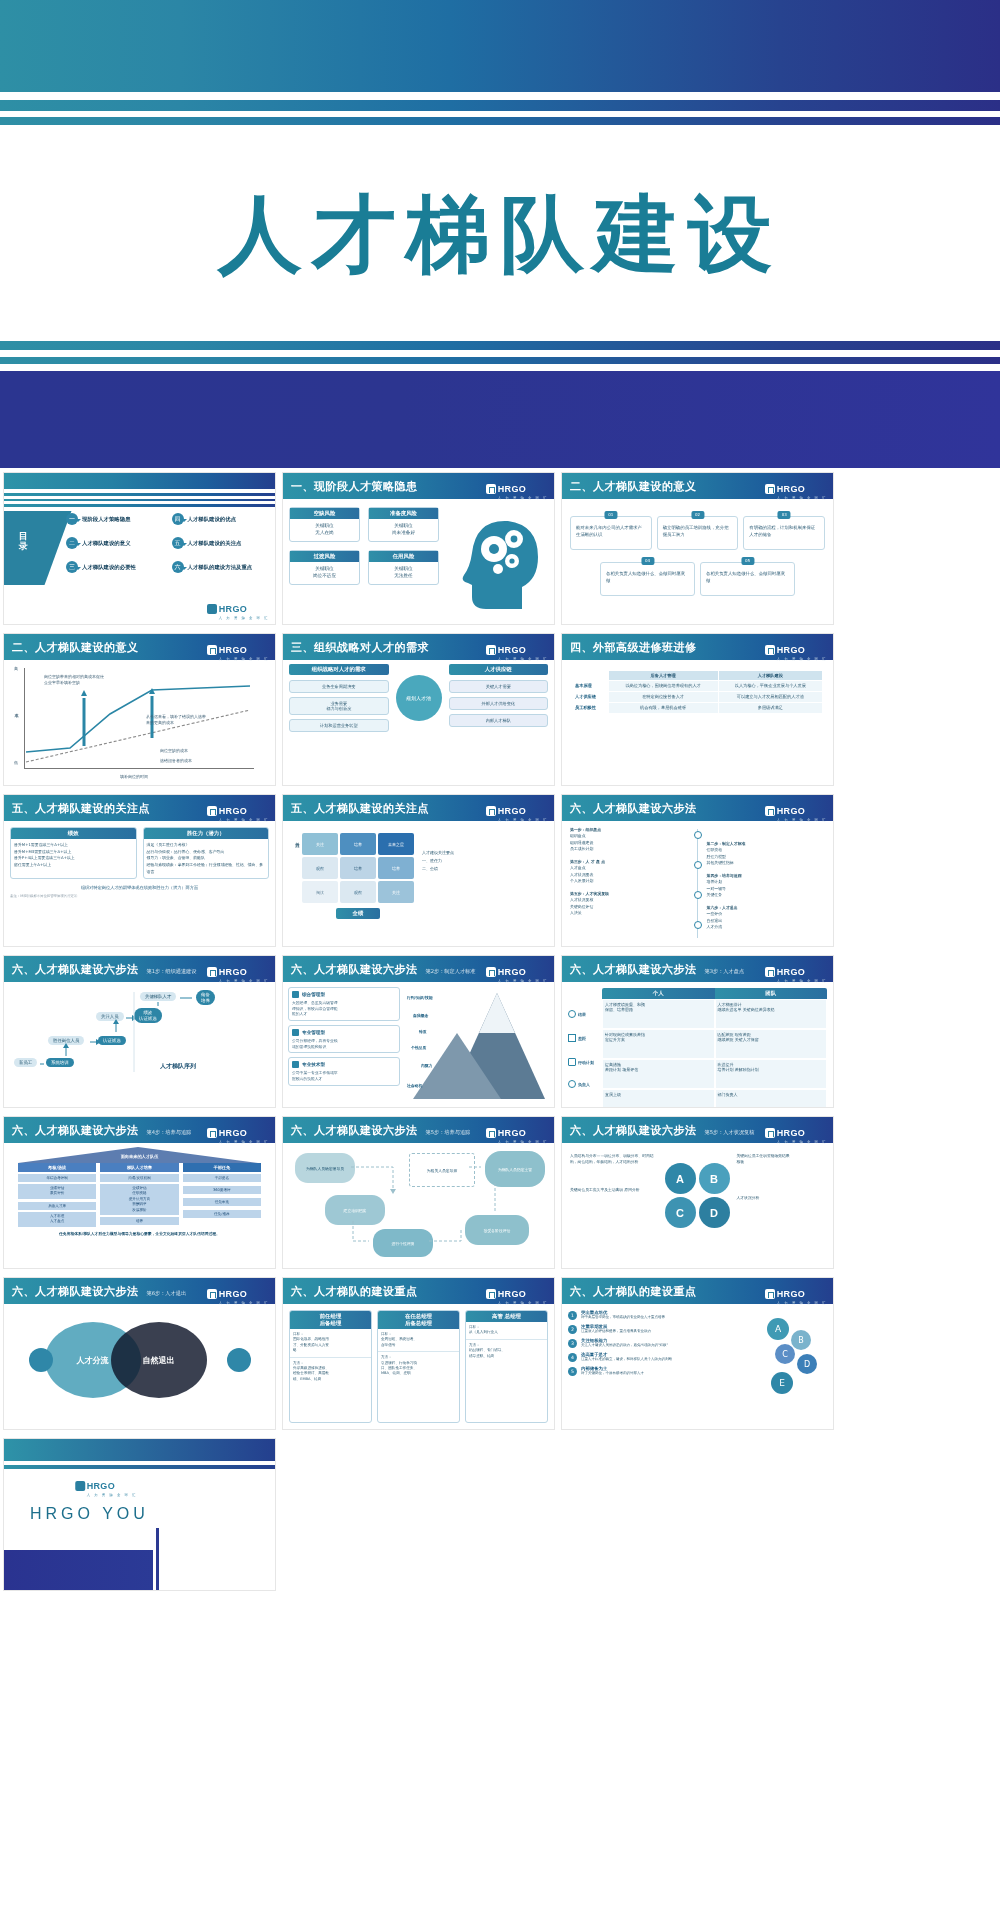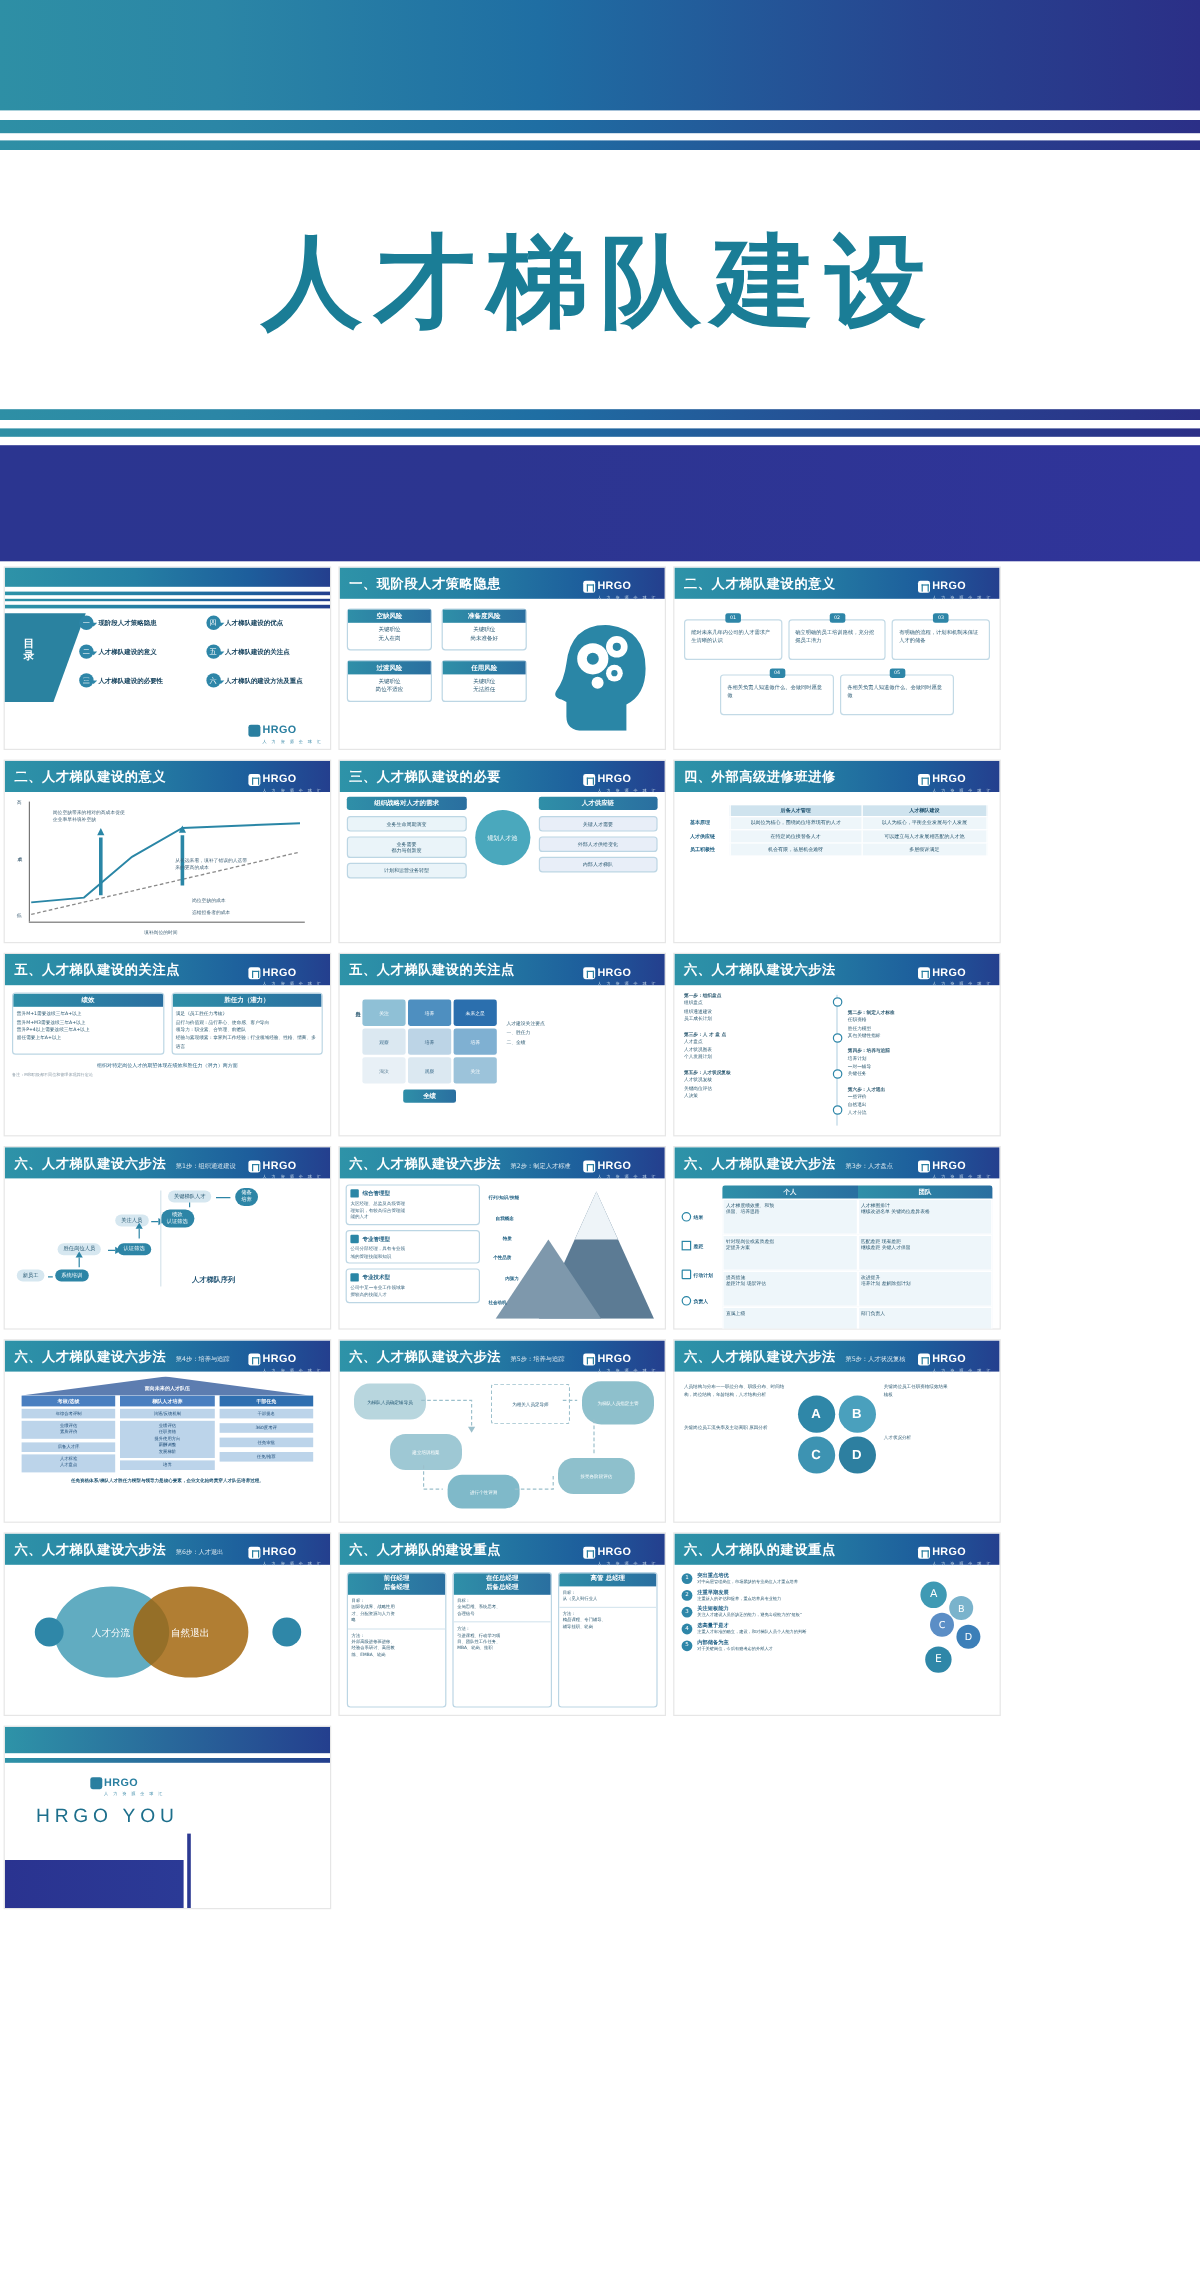--- a/index.html
+++ b/index.html
@@ -93,21 +93,21 @@
   table.tb td{background:#eef6fa;padding:2px;border:1px solid #fff;text-align:center;line-height:1.4;}
 
   
   .two-col{display:flex;gap:6px;}
   .two-col>div{flex:1;border:1px solid #bcd6e4;border-radius:3px;overflow:hidden;}
   .tl-dot{width:6px;height:6px;border-radius:50%;border:1.4px solid #2e86a8;background:#fff;}
 
   
   .venn{position:relative;width:190px;height:78px;margin:14px auto 0;}
   .venn .c{position:absolute;width:96px;height:76px;border-radius:50%;opacity:.82;
-     display:flex;align-items:center;justify-content:center;color:#fff;font-size:8px;font-weight:400;text-align:right;}
+     display:flex;align-items:center;justify-content:center;color:#fff;font-size:8px;font-weight:700;text-align:right;}
 
   
   .abcd{position:relative;width:66px;height:66px;}
   .abcd div{position:absolute;width:31px;height:31px;border-radius:50%;background:#2f87a8;
      color:#fff;font-size:11px;display:flex;align-items:center;justify-content:center;font-weight:700;}
 
   
   .nlist{font-size:4.4px;color:#2a5870;}
   .nrow{display:flex;gap:4px;margin-bottom:4px;align-items:flex-start;}
   .nnum{width:9px;height:9px;border-radius:50%;background:#2e86a8;color:#fff;font-size:4.6px;
@@ -296,21 +296,21 @@
           <div class="clbl cn" style="left:136px;top:50px;width:62px;line-height:1.4">从长远来看，填补了错误的人选带来的更高的成本</div>
           <div class="clbl cn" style="left:150px;top:84px">岗位空缺的成本</div>
           <div class="clbl cn" style="left:150px;top:94px">选错担备者的成本</div>
           <div class="clbl cn" style="left:110px;top:110px">填补岗位的时间</div>
         </div>
       </div>
     </div>
 
     <div class="slide">
       <div class="sl-head">
-        <div class="t cn">三、人才梯队建设的必要</div>
+        <div class="t cn">三、组织战略对人才的需求</div>
         <div class="logo">
           <div class="house"></div>
           <div><span class="lt">HRGO</span>
           <span class="lt2">人 力 资 源 全 球 汇</span></div>
         </div>
       </div>
       <div class="body">
         <div style="display:flex;gap:4px;font-size:4.2px">
           <div style="flex:1">
             <div class="bx-t cn" style="border-radius:2px">组织战略对人才的需求</div>
@@ -764,21 +764,21 @@
         <div class="sub cn">第6步：人才退出</div>
         <div class="logo">
           <div class="house"></div>
           <div><span class="lt">HRGO</span>
           <span class="lt2">人 力 资 源 全 球 汇</span></div>
         </div>
       </div>
       <div class="body">
         <div class="venn">
           <div class="c cn" style="left:0;background:#3f9ab4">人才分流</div>
-          <div class="c cn" style="left:66px;background:#a16207">自然退出</div>
+          <div class="c cn" style="left:66px;background:#0f172a">自然退出</div>
           <div style="position:absolute;left:-16px;top:26px;width:24px;height:24px;border-radius:50%;background:#2f87a8"></div>
           <div style="position:absolute;right:-16px;top:26px;width:24px;height:24px;border-radius:50%;background:#2f87a8"></div>
         </div>
       </div>
     </div>
 
     <div class="slide">
       <div class="sl-head">
         <div class="t cn">六、人才梯队的建设重点</div>
         <div class="logo">

